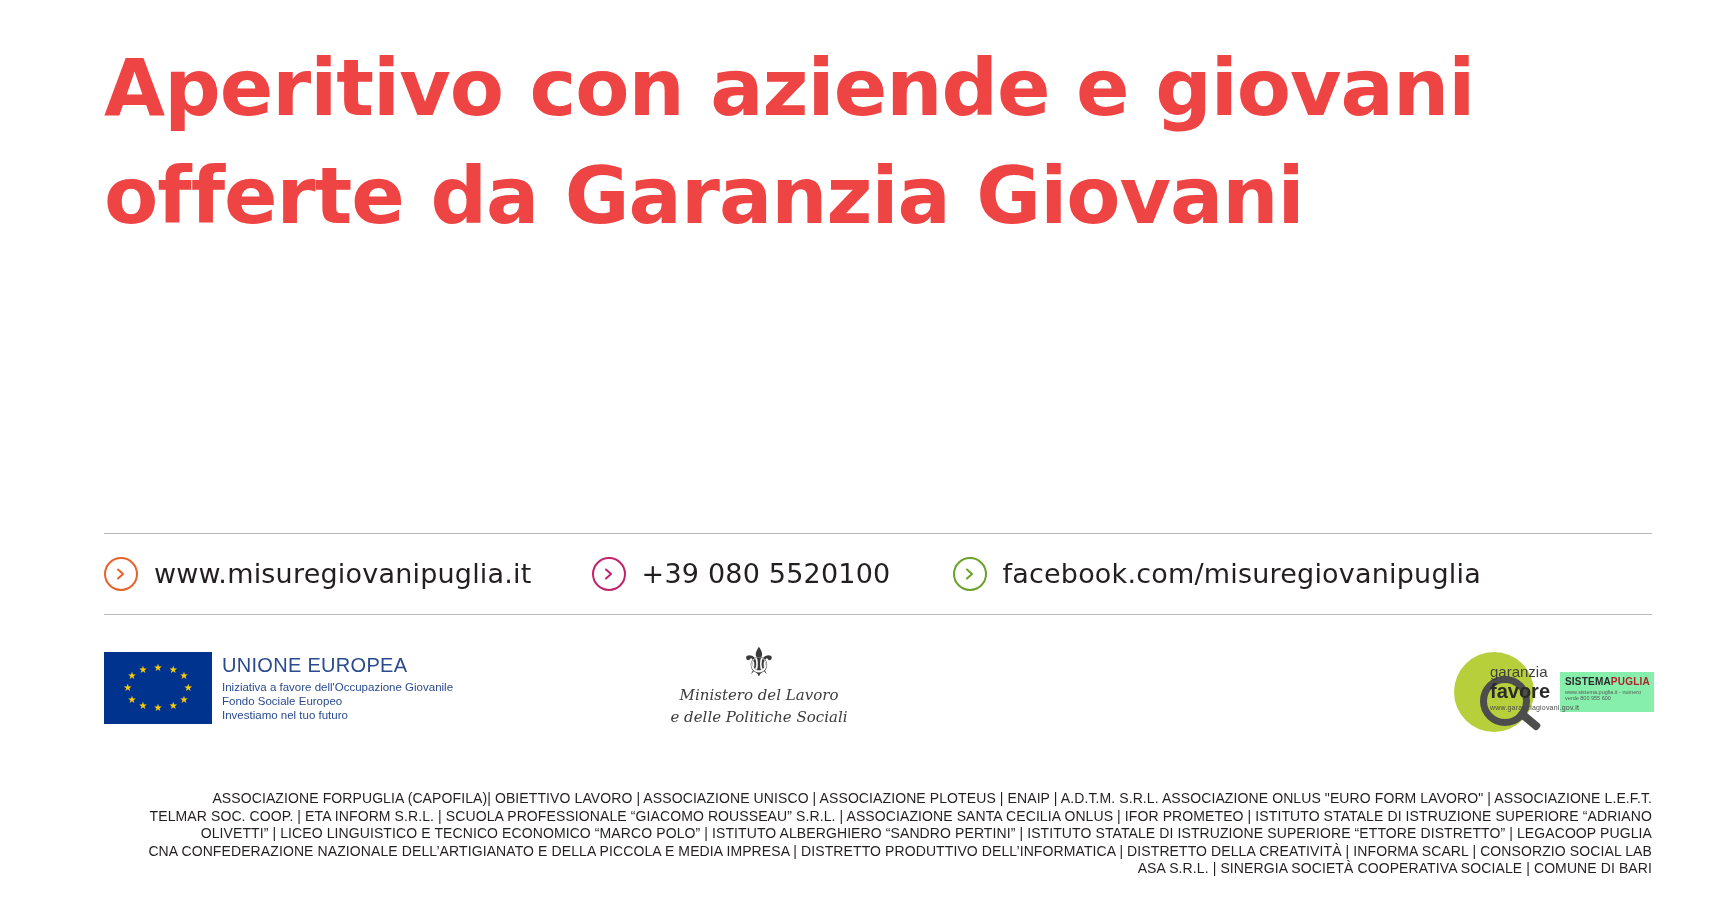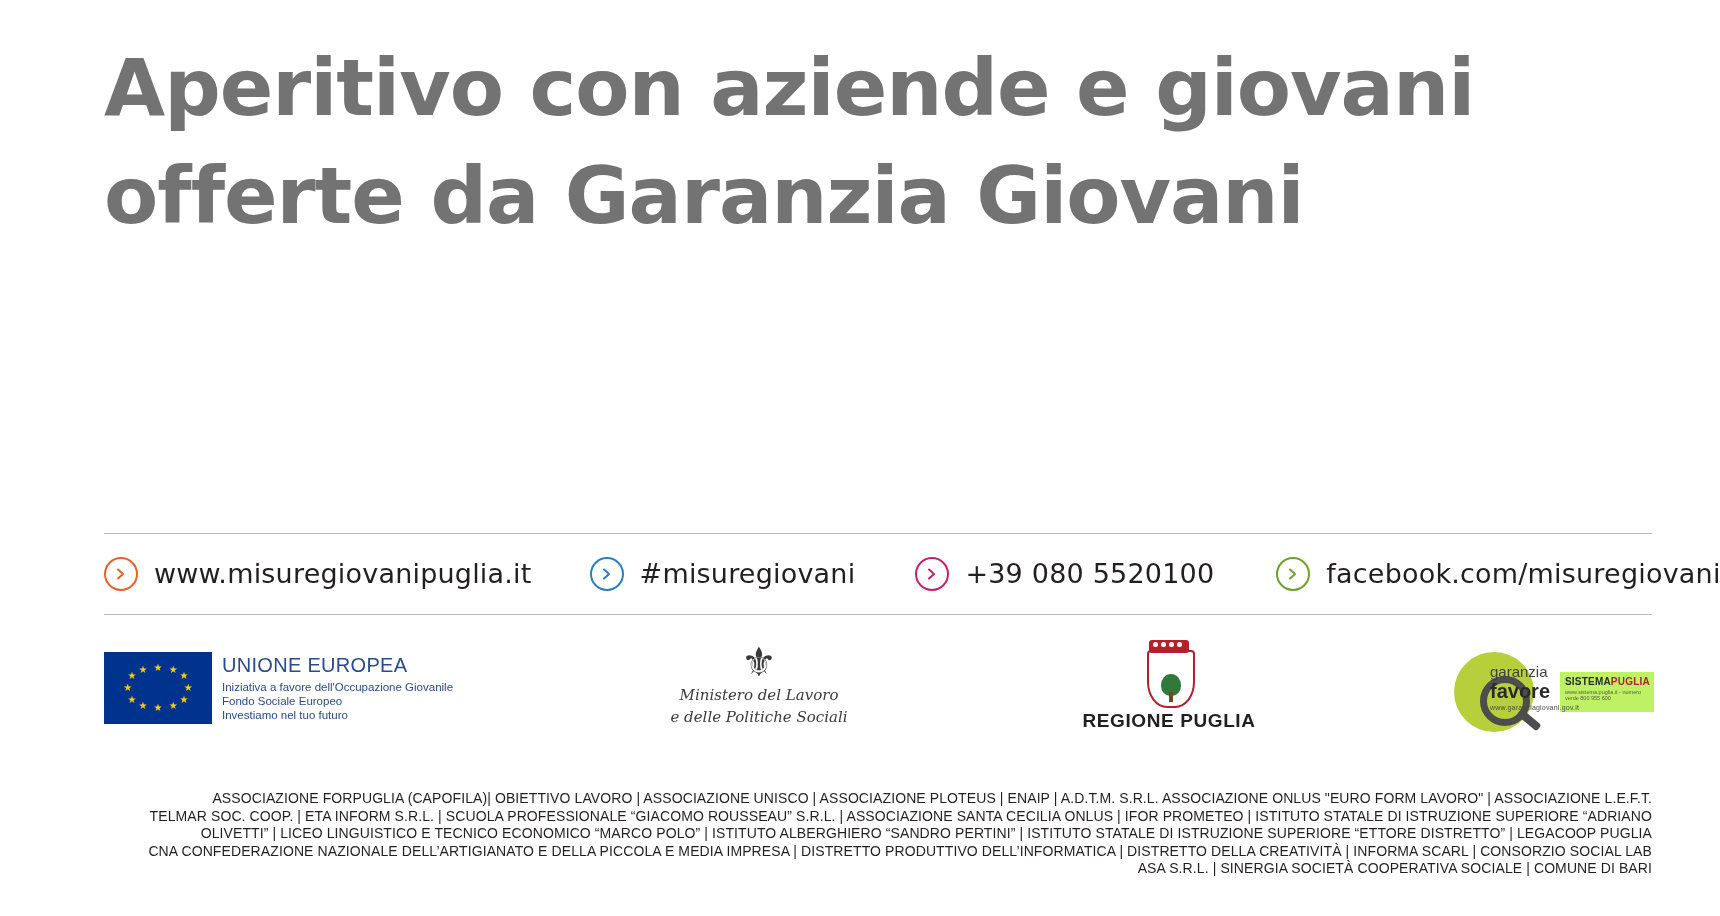--- a/index.html
+++ b/index.html
@@ -27,21 +27,21 @@
     left: 104px;
     top: 34px;
     width: 1500px;
   }
   .headline-line {
     font-family: "DejaVu Sans", sans-serif;
     font-weight: bold;
     font-size: 79px;
     line-height: 108px;
     letter-spacing: -1px;
-    color: #737373;
+    color: #ef4444;
     white-space: nowrap;
   }
 
   
   .rule {
     position: absolute;
     left: 104px;
     width: 1548px;
     height: 1px;
     background: #b9b9b9;
@@ -281,21 +281,21 @@
     font-family: "Liberation Sans", sans-serif;
     font-size: 7px;
     color: #4a4a4a;
     letter-spacing: 0.2px;
     margin-top: 2px;
   }
   .gg-sistema {
     position: absolute;
     left: 106px; top: 24px;
     width: 94px; height: 40px;
-    background: #bef264;
+    background: #86efac;
     padding: 4px 5px;
     box-sizing: border-box;
   }
   .gg-sis-1 {
     font-family: "Liberation Sans", sans-serif;
     font-weight: bold;
     font-size: 10px;
     letter-spacing: 0.2px;
     color: #2b2b2b;
   }
@@ -345,28 +345,20 @@
 
     <div class="contact-item i0">
       <span class="chev" style="border-color:#e8622a">
         <svg width="14" height="14" viewBox="0 0 14 14" aria-hidden="true">
           <polyline points="4,2.5 9,7 4,11.5" fill="none" stroke="#e8622a" stroke-width="2" stroke-linecap="round" stroke-linejoin="round"></polyline>
         </svg>
       </span>
       <span class="contact-text">www.misuregiovanipuglia.it</span>
     </div>
 
-    <div class="contact-item i1">
-      <span class="chev" style="border-color:#2a7fc1">
-        <svg width="14" height="14" viewBox="0 0 14 14" aria-hidden="true">
-          <polyline points="4,2.5 9,7 4,11.5" fill="none" stroke="#2a7fc1" stroke-width="2" stroke-linecap="round" stroke-linejoin="round"></polyline>
-        </svg>
-      </span>
-      <span class="contact-text">#misuregiovani</span>
-    </div>
 
     <div class="contact-item i2">
       <span class="chev" style="border-color:#c2226b">
         <svg width="14" height="14" viewBox="0 0 14 14" aria-hidden="true">
           <polyline points="4,2.5 9,7 4,11.5" fill="none" stroke="#c2226b" stroke-width="2" stroke-linecap="round" stroke-linejoin="round"></polyline>
         </svg>
       </span>
       <span class="contact-text">+39 080 5520100</span>
     </div>
 
@@ -407,35 +399,20 @@
         <div class="eu-sub">Investiamo nel tuo futuro</div>
       </div>
     </div>
 
     <div class="ministry">
       <div class="ministry-crest">⚜</div>
       <div class="ministry-l1">Ministero del Lavoro</div>
       <div class="ministry-l2">e delle Politiche Sociali</div>
     </div>
 
-    <div class="regione">
-      <div class="regione-shield">
-        <div class="shield-body">
-          <div class="shield-tree"></div>
-          <div class="shield-trunk"></div>
-        </div>
-        <div class="shield-crown">
-          <span style="left:4px"></span>
-            <span style="left:12px"></span>
-            <span style="left:20px"></span>
-            <span style="left:28px"></span>
-        </div>
-      </div>
-      <div class="regione-label">REGIONE PUGLIA</div>
-    </div>
 
     <div class="garanzia">
       <div class="gg-circle"></div>
       <div class="gg-ring"></div>
       <div class="gg-handle"></div>
       <div class="gg-sistema">
         <div class="gg-sis-1"><span>SISTEMA</span><em>PUGLIA</em></div>
         <div class="gg-sis-2">www.sistema.puglia.it - numero verde 800 955 600</div>
       </div>
       <div class="gg-text">

